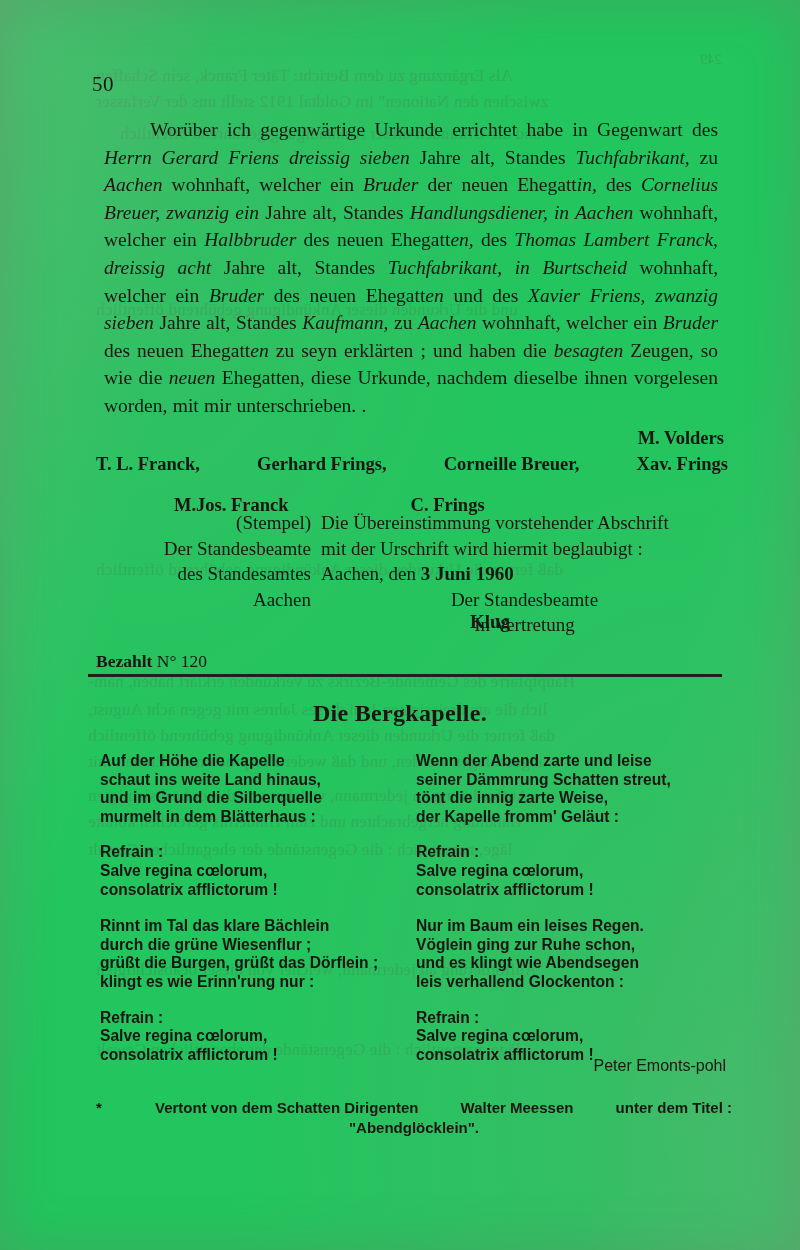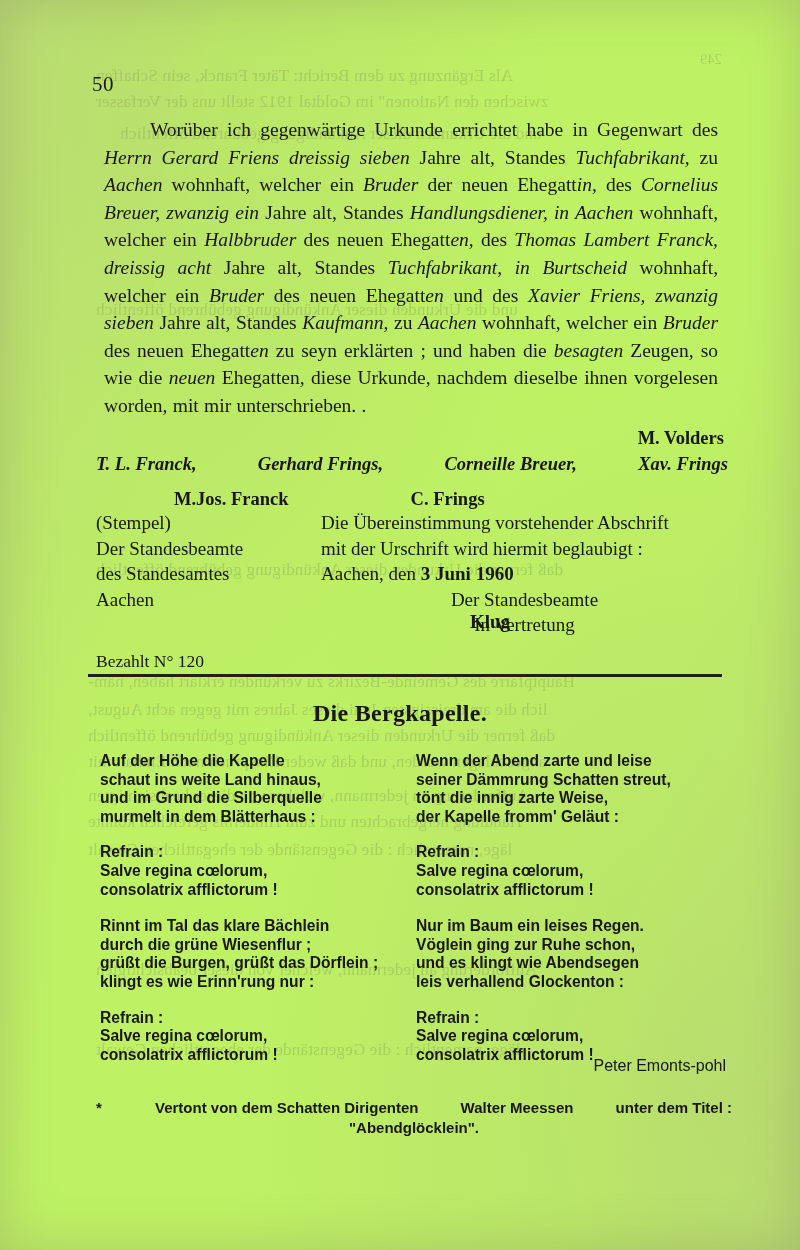--- a/index.html
+++ b/index.html
@@ -6,21 +6,21 @@
   html, body {
     margin: 0;
     padding: 0;
     background: #8a8a8a;
   }
   .page {
     position: relative;
     width: 800px;
     height: 1250px;
     margin: 0 auto;
-    background: #bef264;
+    background: #22c55e;
     overflow: hidden;
     font-family: "Liberation Serif", serif;
     color: #1a1613;
   }
   
   .paper-grain {
     position: absolute;
     inset: 0;
     pointer-events: none;
     background:
@@ -90,23 +90,22 @@
     font-size: 18.5px;
   }
   .sig-top {
     text-align: right;
     padding-right: 4px;
     margin-bottom: 5px;
   }
   .sig-row {
     display: flex;
     justify-content: space-between;
-    margin-bottom: 14px;
-    white-space: nowrap;
-    font-style: italic;
+    margin-bottom: 20px;
+    white-space: nowrap;
   }
   .sig-row2 {
     display: flex;
     margin-bottom: 2px;
     white-space: nowrap;
   }
   .sig-row2 .s-a { margin-left: 78px; }
   .sig-row2 .s-b { margin-left: 122px; }
 
   
@@ -114,32 +113,32 @@
     position: absolute;
     left: 96px;
     top: 510px;
     width: 632px;
     font-size: 19px;
     line-height: 25.5px;
   }
   .cert-cols { display: flex; }
   .cert-left {
     width: 215px;
-    text-align: left;
+    text-align: right;
     white-space: nowrap;
   }
   .cert-right { flex: 1; padding-left: 10px; }
   .cert-right .ctr { text-align: center; }
   .cert b { font-weight: bold; }
   .paid {
     margin-top: 11px;
     font-size: 17.5px;
     white-space: nowrap;
   }
-  .paid .lbl { font-weight: normal; }
+  .paid .lbl { font-weight: bold; }
   .paid .no  { font-weight: normal; }
   .klug {
     position: absolute;
     left: 360px;
     top: 611px;
     font-size: 19px;
     font-weight: bold;
     width: 260px;
     text-align: center;
   }

